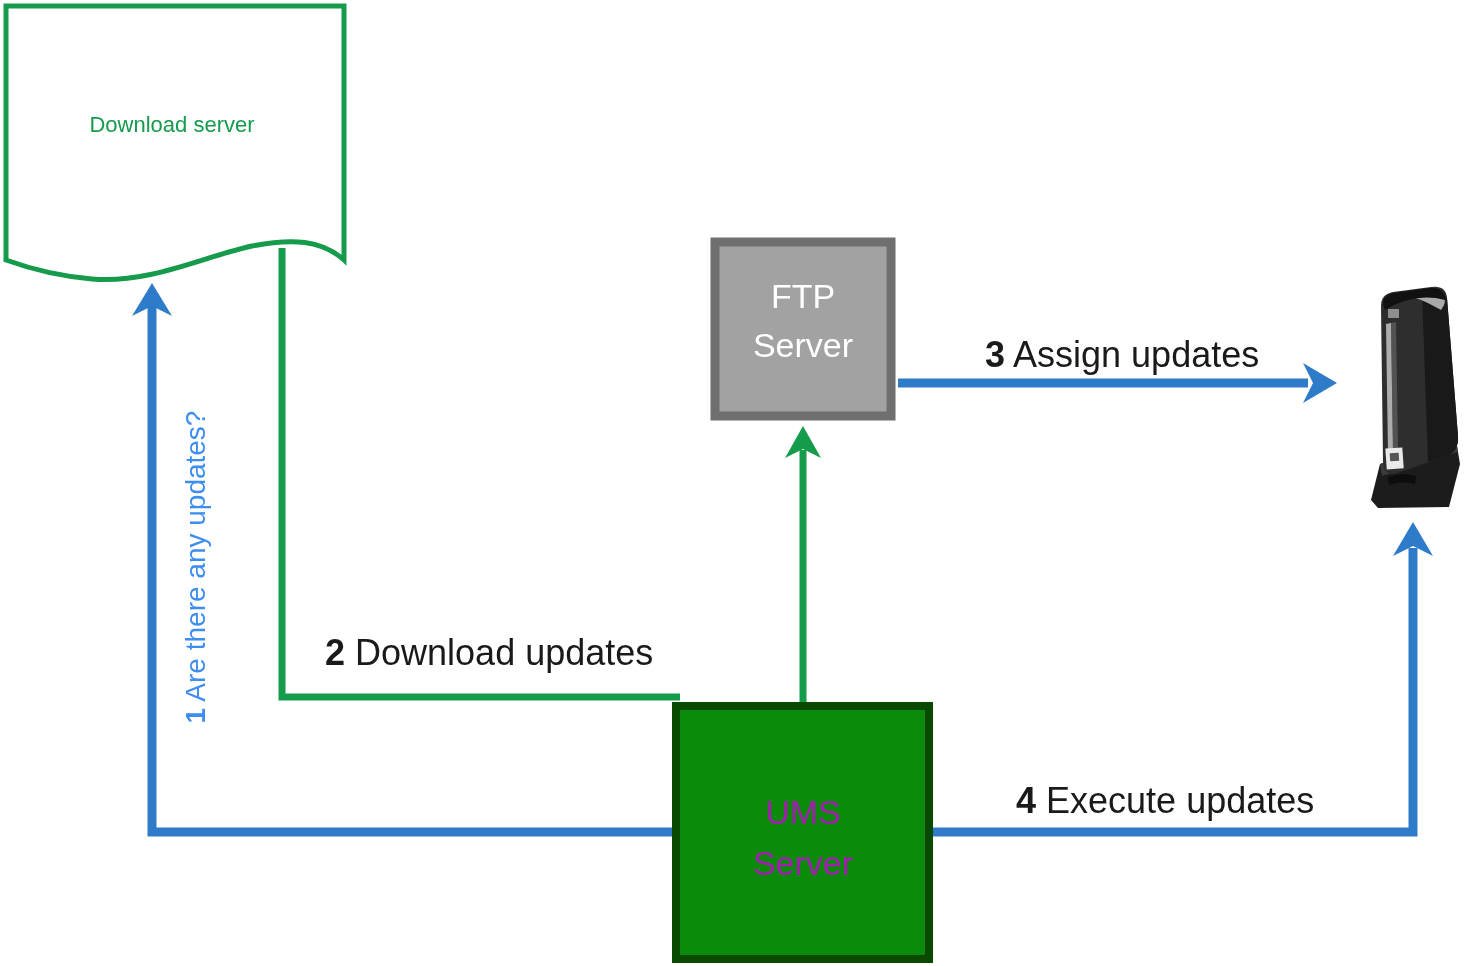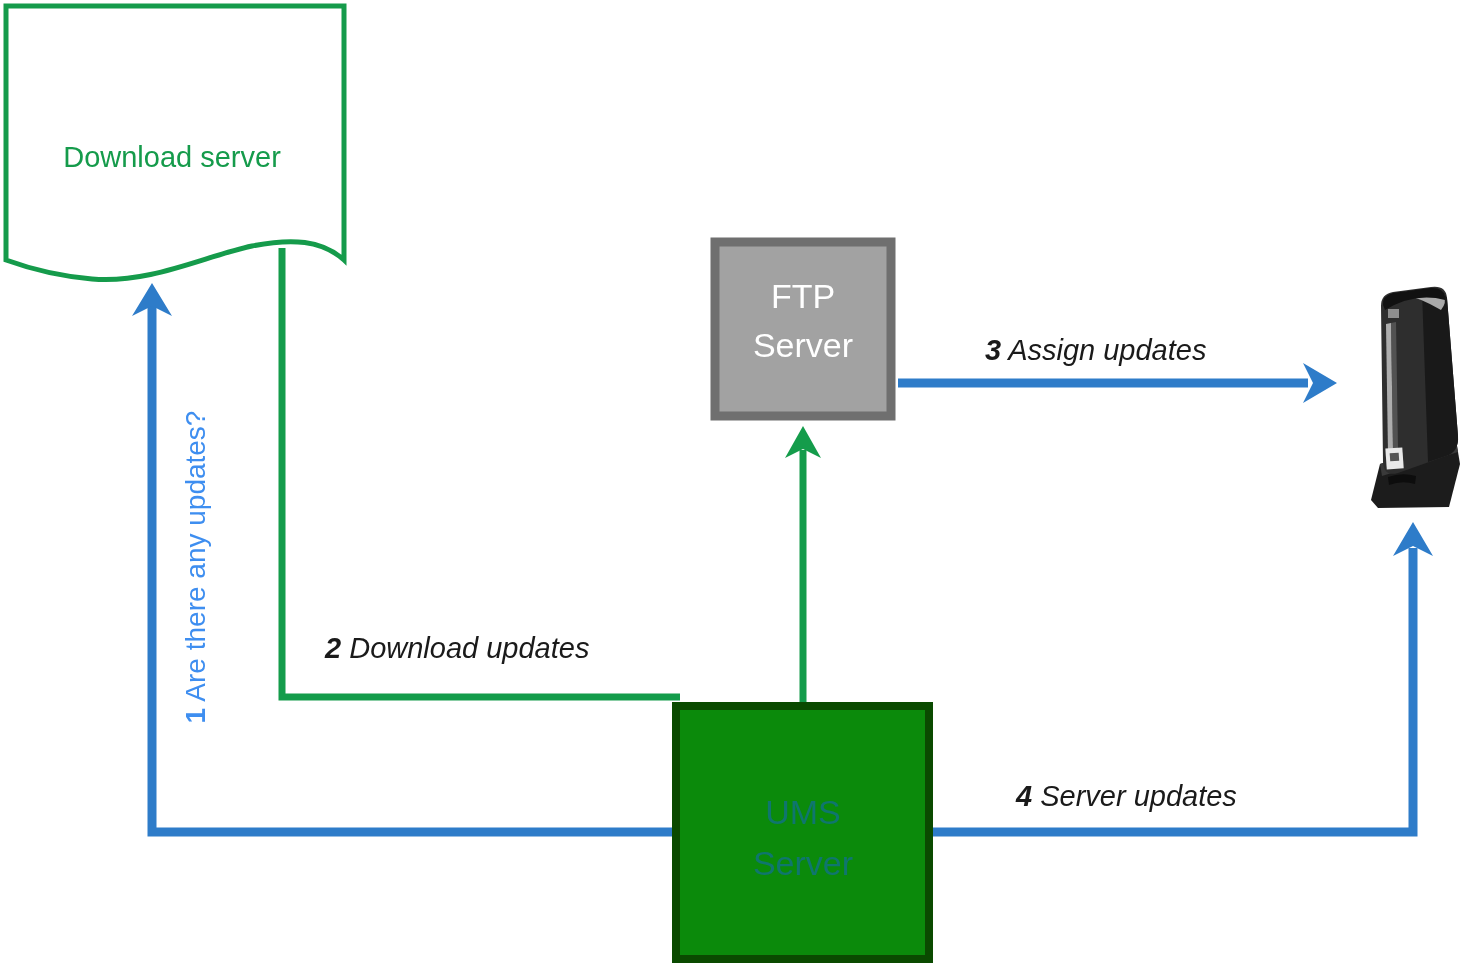--- a/index.html
+++ b/index.html
@@ -26,46 +26,44 @@
     z-index: 2;
     white-space: pre-line;
   }
   .node-label {
     text-align: center;
   }
   .download-label {
     left: 62px;
     top: 106px;
     width: 220px;
-    font-size: 29px;
+    font-size: 22px;
     line-height: 38px;
     color: #159B4B;
-    margin-top: 32px;
   }
   .ftp-label {
     left: 723px;
     top: 272px;
     width: 160px;
     font-size: 34px;
     line-height: 49px;
     color: #ffffff;
   }
   .ums-label {
     left: 723px;
     top: 787px;
     width: 160px;
     font-size: 34px;
     line-height: 51px;
-    color: #0f766e;
+    color: #a21caf;
   }
   .step-label {
-    font-size: 29px;
+    font-size: 36px;
     color: #1a1a1a;
     white-space: nowrap;
-    font-style: italic;
   }
   .step-label .num {
     font-weight: bold;
   }
   .step1-label {
     left: 196px;
     top: 567px;
     transform: translate(-50%, -50%) rotate(-90deg);
     color: #3E8EF0;
     font-size: 28px;
@@ -145,15 +143,15 @@
   <div class="lbl node-label ftp-label">FTP Server</div>
 
   <div class="lbl node-label ums-label">UMS Server</div>
 
   <div class="lbl step1-label"><span class="num">1</span><span> </span><span>Are there any updates?</span></div>
 
   <div class="lbl step-label step2-label"><span class="num">2</span><span> </span><span>Download updates</span></div>
 
   <div class="lbl step-label step3-label"><span class="num">3</span><span> </span><span>Assign updates</span></div>
 
-  <div class="lbl step-label step4-label"><span class="num">4</span><span> </span><span>Server updates</span></div>
+  <div class="lbl step-label step4-label"><span class="num">4</span><span> </span><span>Execute updates</span></div>
 
 </div>
 
 </body></html>

